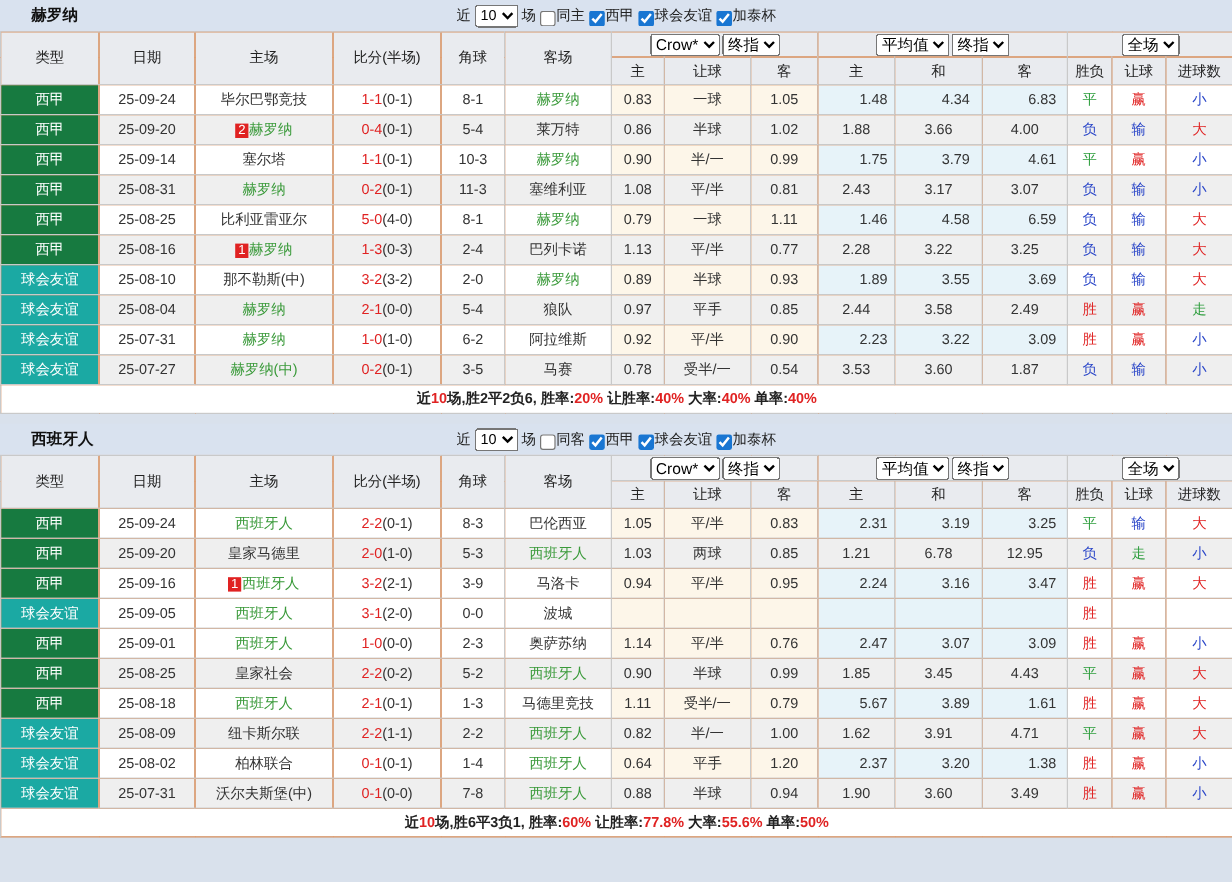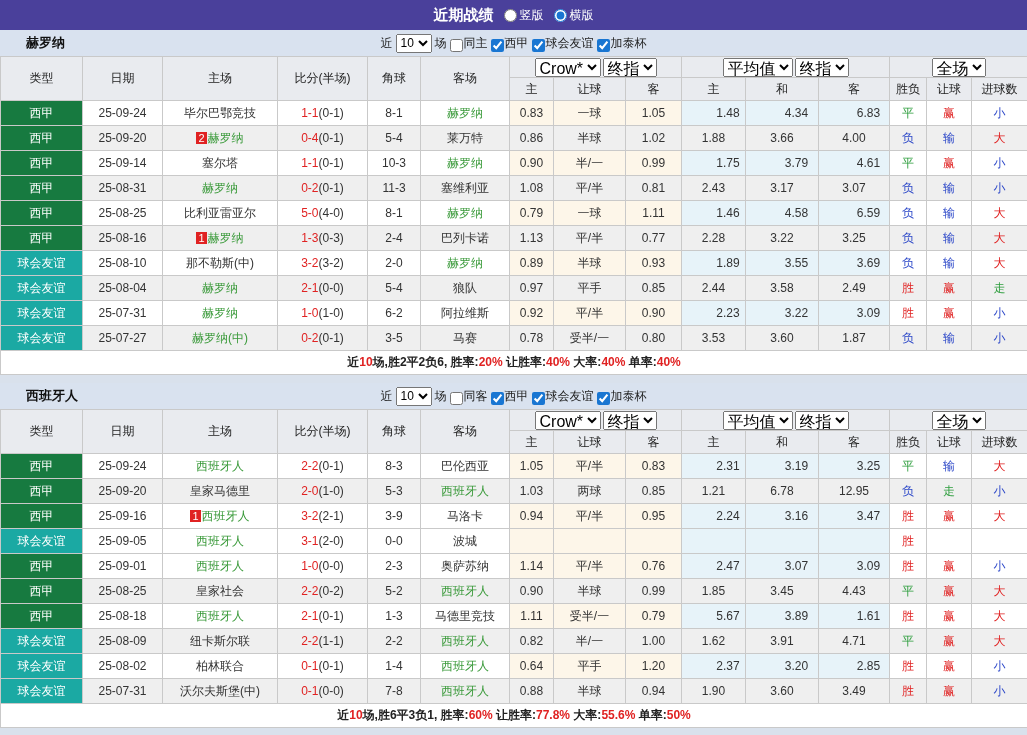--- a/index.html
+++ b/index.html
@@ -20,21 +20,21 @@
   .filters { display:flex; align-items:center; gap:3px; }
   .filters select { font-size:12px; height:19px; }
   .filters label { display:flex; align-items:flex-end; gap:1px; }
   .filters input[type=checkbox] { width:13px; height:13px; accent-color:#1976d2; }
 
   table { width:1027px; border-collapse:collapse; table-layout:fixed; background:#f97316; }
   th, td { border:1px solid #c9c9c9; font-size:12px; text-align:center; overflow:hidden; white-space:nowrap; color:#333; }
   thead th { background:#e9ebef; font-weight:normal; color:#222; }
   thead tr.h1 { height:21px; }
   thead tr.h2 { height:23px; }
-  thead select { font-size:16px; height:19px; margin:0 1px; }
+  thead select { font-size:13px; height:19px; margin:0 1px; }
   tbody tr { height:25px; }
   tfoot tr { height:24px;font-weight:bold; }
   tfoot td { background:#fff; font-size:12px; color:#222; }
 
   tr.lite td { background:#fff; }
   tr.lite td.odds { background:#fdf6e9;margin-top:13px; }
   tr.lite td.avg { background:#e7f3f9;padding-left:29px; }
   tr.alt td { background:#efefef; }
   td.type.league { background:#177a40; color:#fff; }
   td.type.friendly { background:#1ba9a3; color:#fff; }
@@ -43,31 +43,20 @@
   .badge { background:#e02222; color:#fff; font-size:11px; padding:0 2px; margin-right:1px; }
   .ft { color:#e02222; }
   .c-r { color:#e02222; }
   .c-g { color:#2e9e3e; }
   .c-b { color:#2a46c8; }
 </style>
 </head>
 <body>
 
 <div class="page">
-  <header class="titlebar">
-    <span class="title">近期战绩</span>
-    <label>
-      <input type="radio" name="layout" style="">
-      <span>竖版</span>
-    </label>
-    <label>
-      <input type="radio" name="layout" checked="" style="">
-      <span>横版</span>
-    </label>
-  </header>
 
   <div id="sections">
   <section class="team-section">
     <div class="filterbar">
       <span class="team-name">赫罗纳</span>
       <div class="filters">
         <span>近</span>
         <select>
           <option>10</option>
         </select>
@@ -294,21 +283,21 @@
             </tr>
             <tr class="alt">
               <td class="type friendly">球会友谊</td>
               <td>25-07-27</td>
               <td><span class="team">赫罗纳(中)</span></td>
               <td><span class="ft">0-2</span><span>(0-1)</span></td>
               <td>3-5</td>
               <td><span>马赛</span></td>
               <td class="odds">0.78</td>
               <td class="odds">受半/一</td>
-              <td class="odds">0.80</td>
+              <td class="odds">0.54</td>
               <td class="avg">3.53</td>
               <td class="avg">3.60</td>
               <td class="avg">1.87</td>
               <td class="c-b">负</td>
               <td class="c-b">输</td>
               <td class="c-b">小</td>
             </tr>
           </tbody>
       <tfoot>
         <tr>
@@ -535,21 +524,21 @@
               <td>25-08-02</td>
               <td><span>柏林联合</span></td>
               <td><span class="ft">0-1</span><span>(0-1)</span></td>
               <td>1-4</td>
               <td><span class="team">西班牙人</span></td>
               <td class="odds">0.64</td>
               <td class="odds">平手</td>
               <td class="odds">1.20</td>
               <td class="avg">2.37</td>
               <td class="avg">3.20</td>
-              <td class="avg">2.85</td>
+              <td class="avg">1.38</td>
               <td class="c-r">胜</td>
               <td class="c-r">赢</td>
               <td class="c-b">小</td>
             </tr>
             <tr class="alt">
               <td class="type friendly">球会友谊</td>
               <td>25-07-31</td>
               <td><span>沃尔夫斯堡(中)</span></td>
               <td><span class="ft">0-1</span><span>(0-0)</span></td>
               <td>7-8</td>

